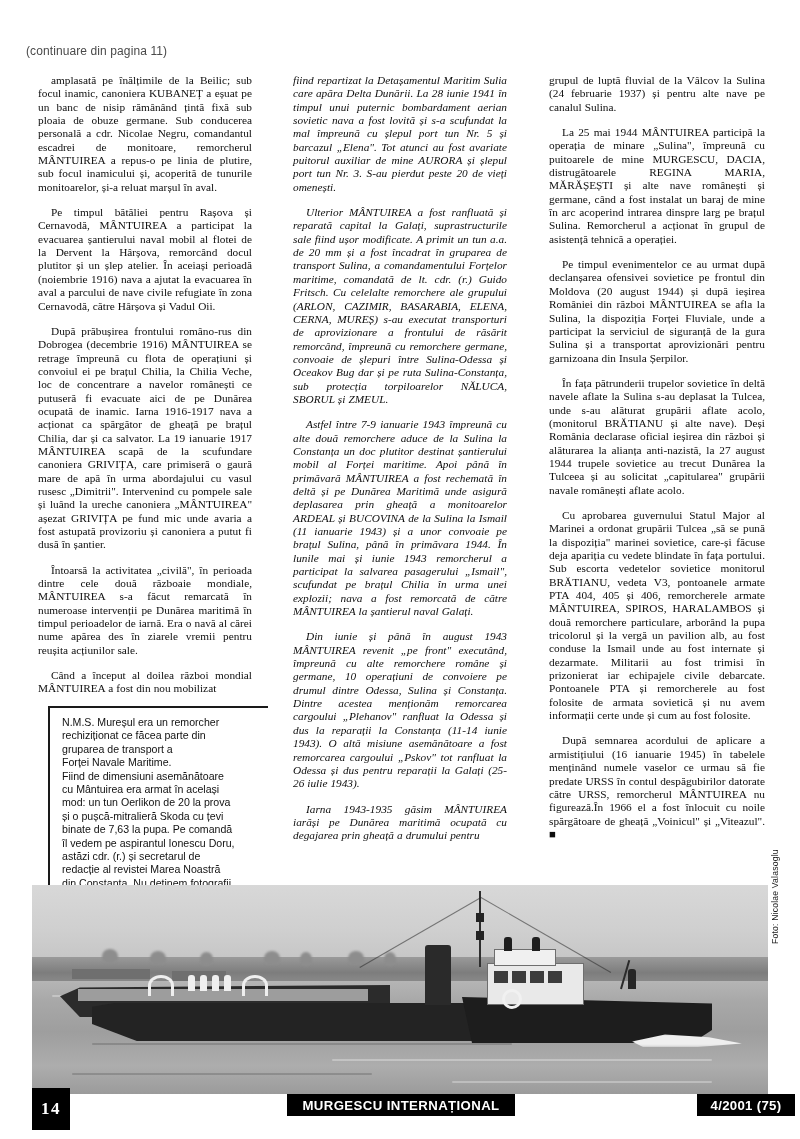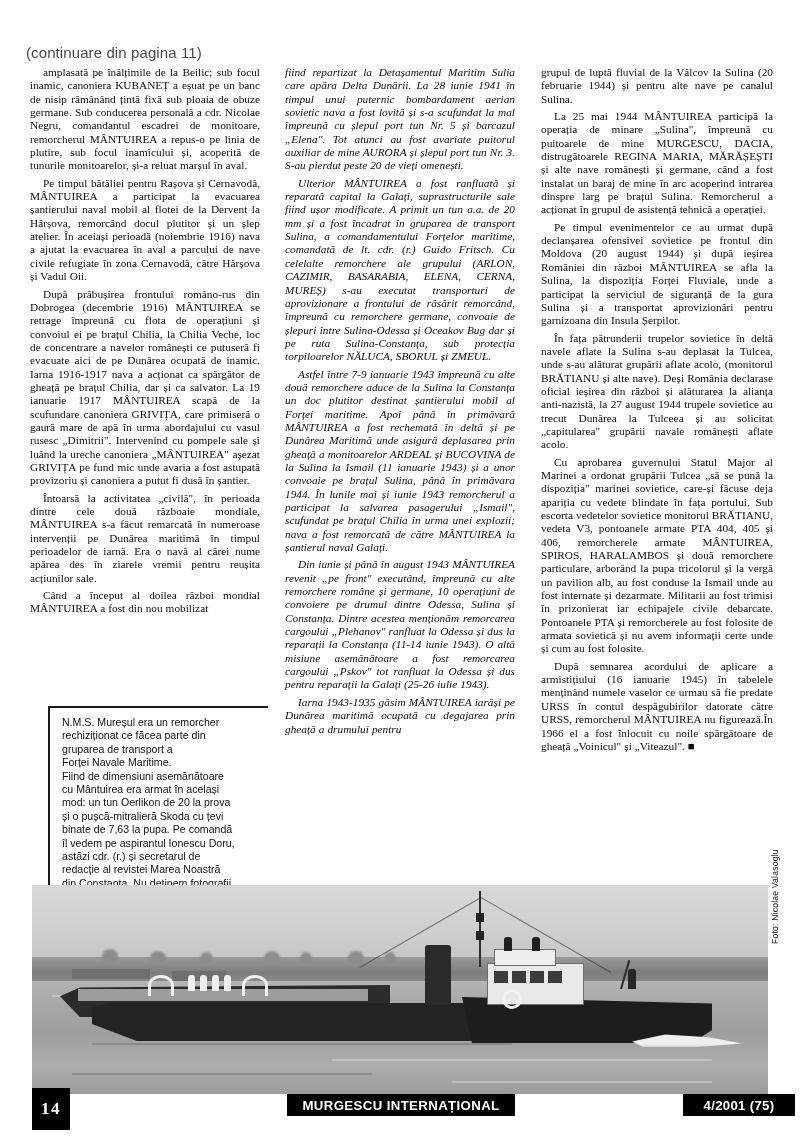--- a/index.html
+++ b/index.html
@@ -22,41 +22,41 @@
     width: 800px;
     height: 1139px;
     background: #ffffff;
   }
 
   
   .continuation {
     position: absolute;
     left: 26px;
     top: 44px;
-    font-size: 15px;
+    font-size: 12px;
     color: #4a4a4a;
     letter-spacing: .1px;
     font-family: "Liberation Sans", sans-serif;
   }
 
   
   .col {
     position: absolute;
     top: 62px;
     font-size: 11.3px;
     line-height: 13.35px;
     text-align: justify;
     color: #0d0d0d;
     font-family: "Liberation Serif", serif;
     -webkit-hyphens: none;
     hyphens: none;
     word-spacing: .2px;
   }
   .col p {
-    margin: 4px;
+    margin: 12px;
     text-indent: 13px;
     text-align: justify;
   }
   .col p.noindent { text-indent: 0; }
 
   #col-left  { left: 26px;  width: 238px; }
   #col-mid   { left: 281px; width: 238px; font-style: italic; }
   #col-right { left: 537px; width: 240px; }
 
   
@@ -232,21 +232,21 @@
     font-family: "Liberation Serif", serif;
   }
   .footer-title {
     position: absolute; left: 255px; top: 0; width: 228px; height: 22px;
     background: #000000; color: #ffffff;
     display: flex; align-items: center; justify-content: center;
     font-size: 13.2px; font-weight: bold; letter-spacing: .4px;
     font-family: "Liberation Sans", sans-serif;
   }
   .footer-issue {
-    position: absolute; right: 0; top: 0; width: 112px; height: 22px;
+    position: absolute; right: 0; top: 0; width: 98px; height: 22px;
     background: #000000; color: #ffffff;
     display: flex; align-items: center; justify-content: center;
     font-size: 13.2px; font-weight: bold; letter-spacing: .3px;
     font-family: "Liberation Sans", sans-serif;
   }
 </style>
 </head>
 <body>
 
 <div class="page">
@@ -263,21 +263,21 @@
 
   <div class="col" id="col-mid">
     <p class="noindent">fiind repartizat la Detașamentul Maritim Sulia care apăra Delta Dunării. La 28 iunie 1941 în timpul unui puternic bombardament aerian sovietic nava a fost lovită și s-a scufundat la mal împreună cu șlepul port tun Nr. 5 și barcazul „Elena". Tot atunci au fost avariate puitorul auxiliar de mine AURORA și șlepul port tun Nr. 3. S-au pierdut peste 20 de vieți omenești.</p>
     <p>Ulterior MÂNTUIREA a fost ranfluată și reparată capital la Galați, suprastructurile sale fiind ușor modificate. A primit un tun a.a. de 20 mm și a fost încadrat în gruparea de transport Sulina, a comandamentului Forțelor maritime, comandată de lt. cdr. (r.) Guido Fritsch. Cu celelalte remorchere ale grupului (ARLON, CAZIMIR, BASARABIA, ELENA, CERNA, MUREȘ) s-au executat transporturi de aprovizionare a frontului de răsărit remorcând, împreună cu remorchere germane, convoaie de șlepuri între Sulina-Odessa și Oceakov Bug dar și pe ruta Sulina-Constanța, sub protecția torpiloarelor NĂLUCA, SBORUL și ZMEUL.</p>
     <p>Astfel între 7-9 ianuarie 1943 împreună cu alte două remorchere aduce de la Sulina la Constanța un doc plutitor destinat șantierului mobil al Forței maritime. Apoi până în primăvară MÂNTUIREA a fost rechemată în deltă și pe Dunărea Maritimă unde asigură deplasarea prin gheață a monitoarelor ARDEAL și BUCOVINA de la Sulina la Ismail (11 ianuarie 1943) și a unor convoaie pe brațul Sulina, până în primăvara 1944. În lunile mai și iunie 1943 remorcherul a participat la salvarea pasagerului „Ismail", scufundat pe brațul Chilia în urma unei explozii; nava a fost remorcată de către MÂNTUIREA la șantierul naval Galați.</p>
     <p>Din iunie și până în august 1943 MÂNTUIREA revenit „pe front" executând, împreună cu alte remorchere române și germane, 10 operațiuni de convoiere pe drumul dintre Odessa, Sulina și Constanța. Dintre acestea menționăm remorcarea cargoului „Plehanov" ranfluat la Odessa și dus la reparații la Constanța (11-14 iunie 1943). O altă misiune asemănătoare a fost remorcarea cargoului „Pskov" tot ranfluat la Odessa și dus pentru reparații la Galați (25-26 iulie 1943).</p>
     <p>Iarna 1943-1935 găsim MÂNTUIREA iarăși pe Dunărea maritimă ocupată cu degajarea prin gheață a drumului pentru</p>
   </div>
 
   <div class="col" id="col-right">
-    <p class="noindent">grupul de luptă fluvial de la Vâlcov la Sulina (20 februarie 1944) și pentru alte nave pe canalul Sulina.</p>
+    <p class="noindent">grupul de luptă fluvial de la Vâlcov la Sulina (24 februarie 1937) și pentru alte nave pe canalul Sulina.</p>
     <p>La 25 mai 1944 MÂNTUIREA participă la operația de minare „Sulina", împreună cu puitoarele de mine MURGESCU, DACIA, distrugătoarele REGINA MARIA, MĂRĂȘEȘTI și alte nave românești și germane, când a fost instalat un baraj de mine în arc acoperind intrarea dinspre larg pe brațul Sulina. Remorcherul a acționat în grupul de asistență tehnică a operației.</p>
     <p>Pe timpul evenimentelor ce au urmat după declanșarea ofensivei sovietice pe frontul din Moldova (20 august 1944) și după ieșirea României din război MÂNTUIREA se afla la Sulina, la dispoziția Forței Fluviale, unde a participat la serviciul de siguranță de la gura Sulina și a transportat aprovizionări pentru garnizoana din Insula Șerpilor.</p>
     <p>În fața pătrunderii trupelor sovietice în deltă navele aflate la Sulina s-au deplasat la Tulcea, unde s-au alăturat grupării aflate acolo, (monitorul BRĂTIANU și alte nave). Deși România declarase oficial ieșirea din război și alăturarea la alianța anti-nazistă, la 27 august 1944 trupele sovietice au trecut Dunărea la Tulceea și au solicitat „capitularea" grupării navale românești aflate acolo.</p>
     <p>Cu aprobarea guvernului Statul Major al Marinei a ordonat grupării Tulcea „să se pună la dispoziția" marinei sovietice, care-și făcuse deja apariția cu vedete blindate în fața portului. Sub escorta vedetelor sovietice monitorul BRĂTIANU, vedeta V3, pontoanele armate PTA 404, 405 și 406, remorcherele armate MÂNTUIREA, SPIROS, HARALAMBOS și două remorchere particulare, arborând la pupa tricolorul și la vergă un pavilion alb, au fost conduse la Ismail unde au fost internate și dezarmate. Militarii au fost trimisi în prizonierat iar echipajele civile debarcate. Pontoanele PTA și remorcherele au fost folosite de armata sovietică și nu avem informații certe unde și cum au fost folosite.</p>
     <p>După semnarea acordului de aplicare a armistițiului (16 ianuarie 1945) în tabelele menținând numele vaselor ce urmau să fie predate URSS în contul despăgubirilor datorate către URSS, remorcherul MÂNTUIREA nu figurează.În 1966 el a fost înlocuit cu noile spărgătoare de gheață „Voinicul" și „Viteazul". ■</p>
   </div>
 
   <div class="sidebox">
     <div class="sidebox-text">N.M.S. Mureșul era un remorcher
 rechiziționat ce făcea parte din

